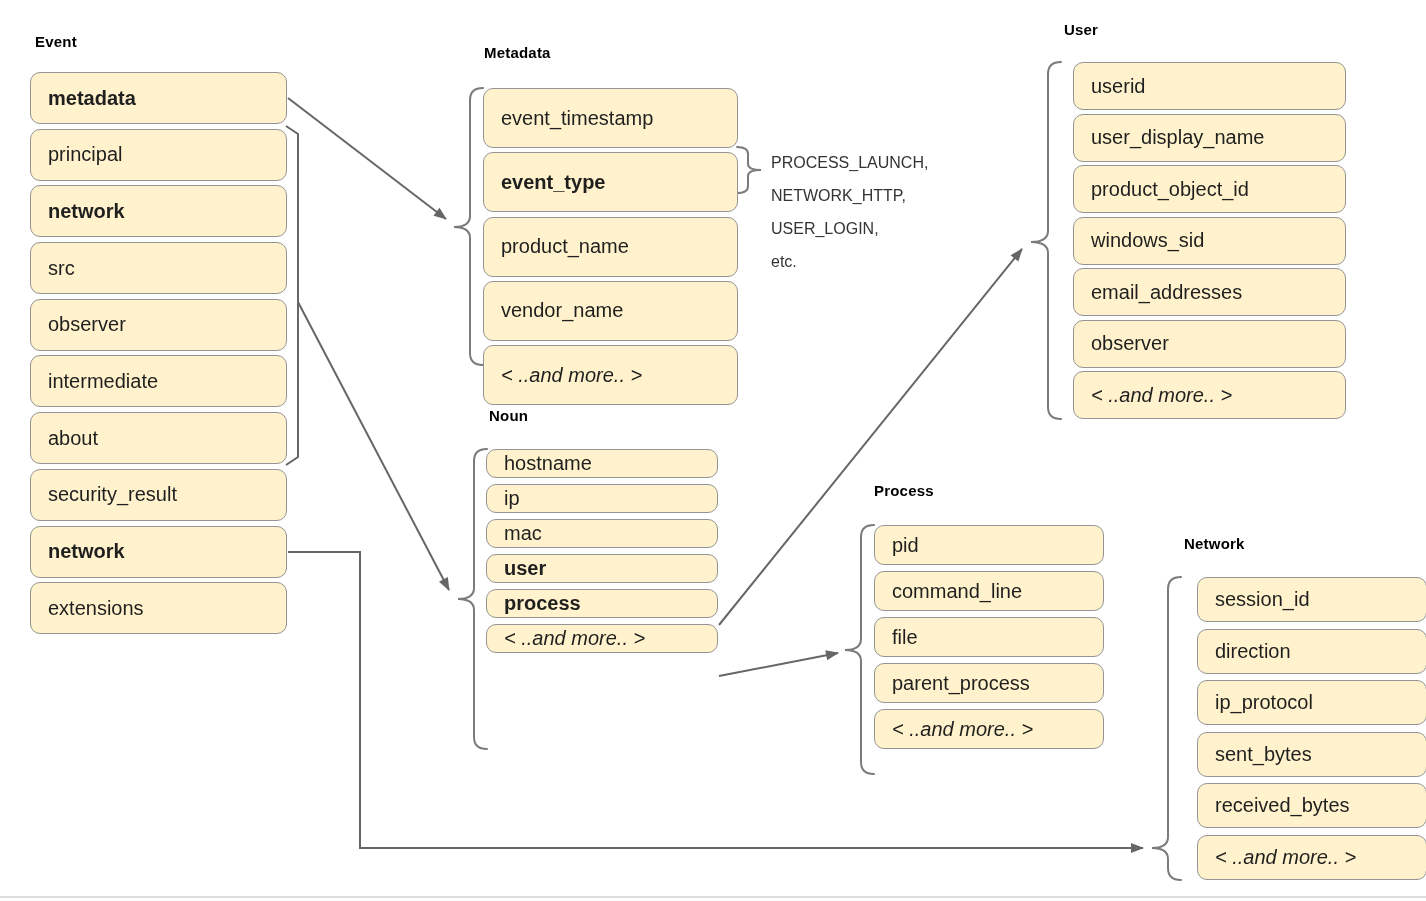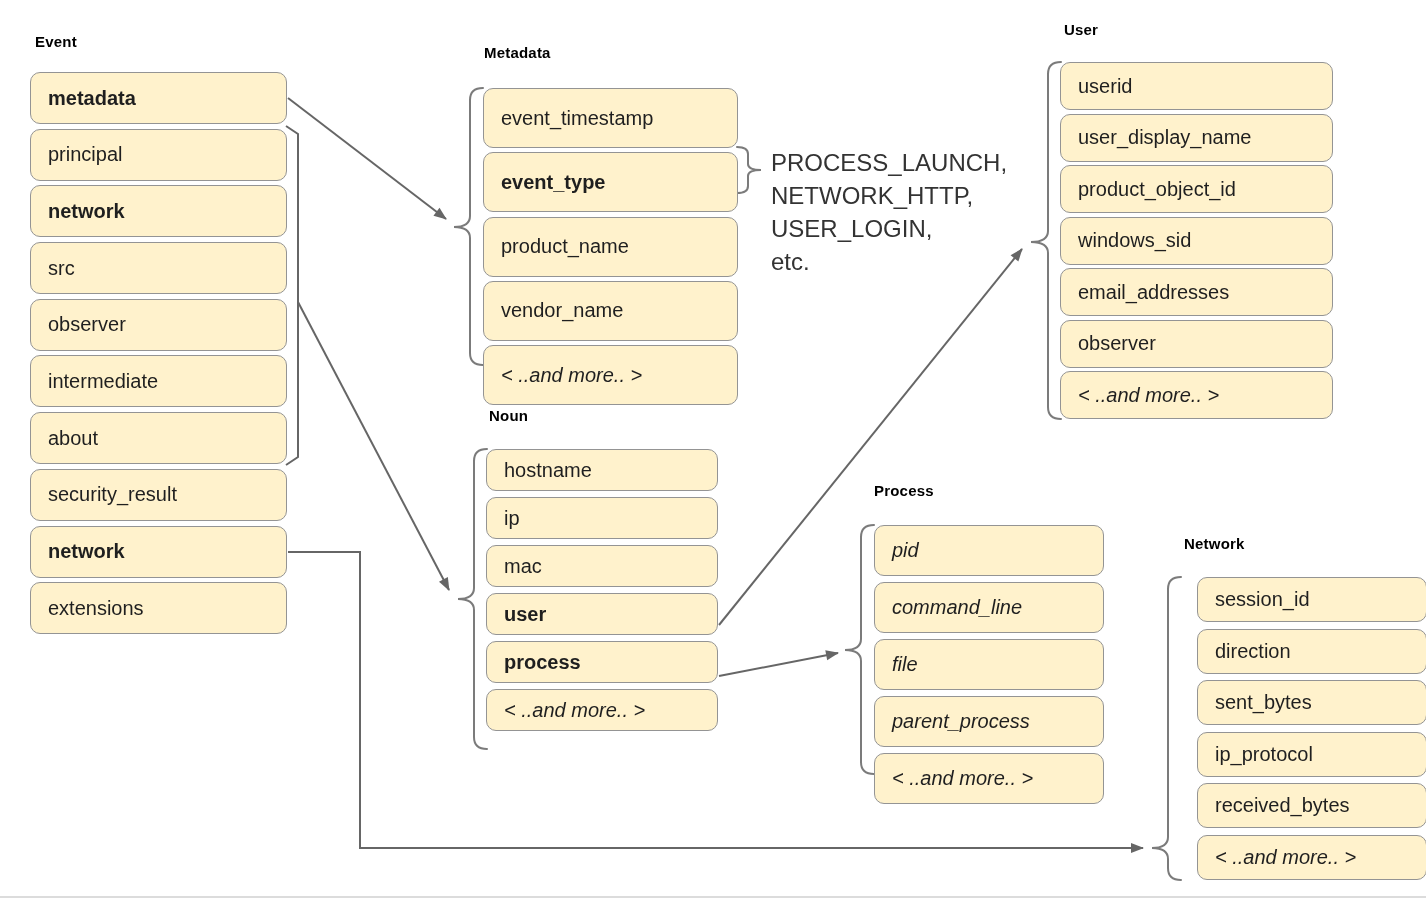--- a/index.html
+++ b/index.html
@@ -15,34 +15,34 @@
   .box{
     box-sizing:border-box;background:#fff2cc;border:1.5px solid #949494;
     border-radius:10px;display:flex;align-items:center;padding-left:17px;
     font-size:20px;color:#1f1f1f;white-space:nowrap;
   }
   .box.bold{font-weight:700;}
   .box.more{font-style:italic;}
 
   #stack-event   .box{width:257px;height:52px;margin-bottom:4.7px;}
   #stack-metadata .box{width:255px;height:60px;margin-bottom:4.3px;}
-  #stack-user    .box{width:273px;height:48px;margin-bottom:3.5px;}
-  #stack-noun    .box{width:232px;height:42px;margin-bottom:6px;}
-  #stack-process .box{width:230px;height:51px;margin-bottom:6px;font-style:italic;}
+  #stack-user    .box{width:273px;height:48px;margin-bottom:3.5px;margin-left:13px;}
+  #stack-noun    .box{width:232px;height:29px;margin-bottom:6px;}
+  #stack-process .box{width:230px;height:40px;margin-bottom:6px;}
   #stack-network .box{width:230px;height:45px;margin-bottom:6.6px;margin-left:16px;}
 
   #title-event{left:35px;top:33px;}      #stack-event{left:30px;top:72px;}
   #title-metadata{left:484px;top:44px;}  #stack-metadata{left:483px;top:88px;}
   #title-user{left:1064px;top:21px;}     #stack-user{left:1060px;top:62px;}
   #title-noun{left:489px;top:407px;}     #stack-noun{left:486px;top:449px;}
   #title-process{left:874px;top:482px;}  #stack-process{left:874px;top:525px;}
   #title-network{left:1184px;top:535px;} #stack-network{left:1181px;top:577px;}
 
   #event-type-values{
-    position:absolute;left:771px;top:146px;font-size:24px;line-height:33px;
+    position:absolute;left:771px;top:146px;font-size:16px;line-height:33px;
     color:#333333;white-space:nowrap;
   }
   .connectors{position:absolute;left:0;top:0;pointer-events:none;}
   .divider{position:absolute;left:0;top:896px;width:1426px;height:2px;background:#dcdcdc;}
 </style>
 </head>
 <body>
 
 <div class="stage">
 
@@ -130,20 +130,20 @@
     <div class="box">command_line</div>
     <div class="box">file</div>
     <div class="box">parent_process</div>
     <div class="box more">&lt; ..and more.. &gt;</div>
   </div>
 
   <div class="gtitle" id="title-network">Network</div>
   <div class="stack" id="stack-network">
     <div class="box">session_id</div>
     <div class="box">direction</div>
+    <div class="box">ip_protocol</div>
     <div class="box">sent_bytes</div>
-    <div class="box">ip_protocol</div>
     <div class="box">received_bytes</div>
     <div class="box more">&lt; ..and more.. &gt;</div>
   </div>
 
   <div class="divider"></div>
 </div>
 
 </body></html>

